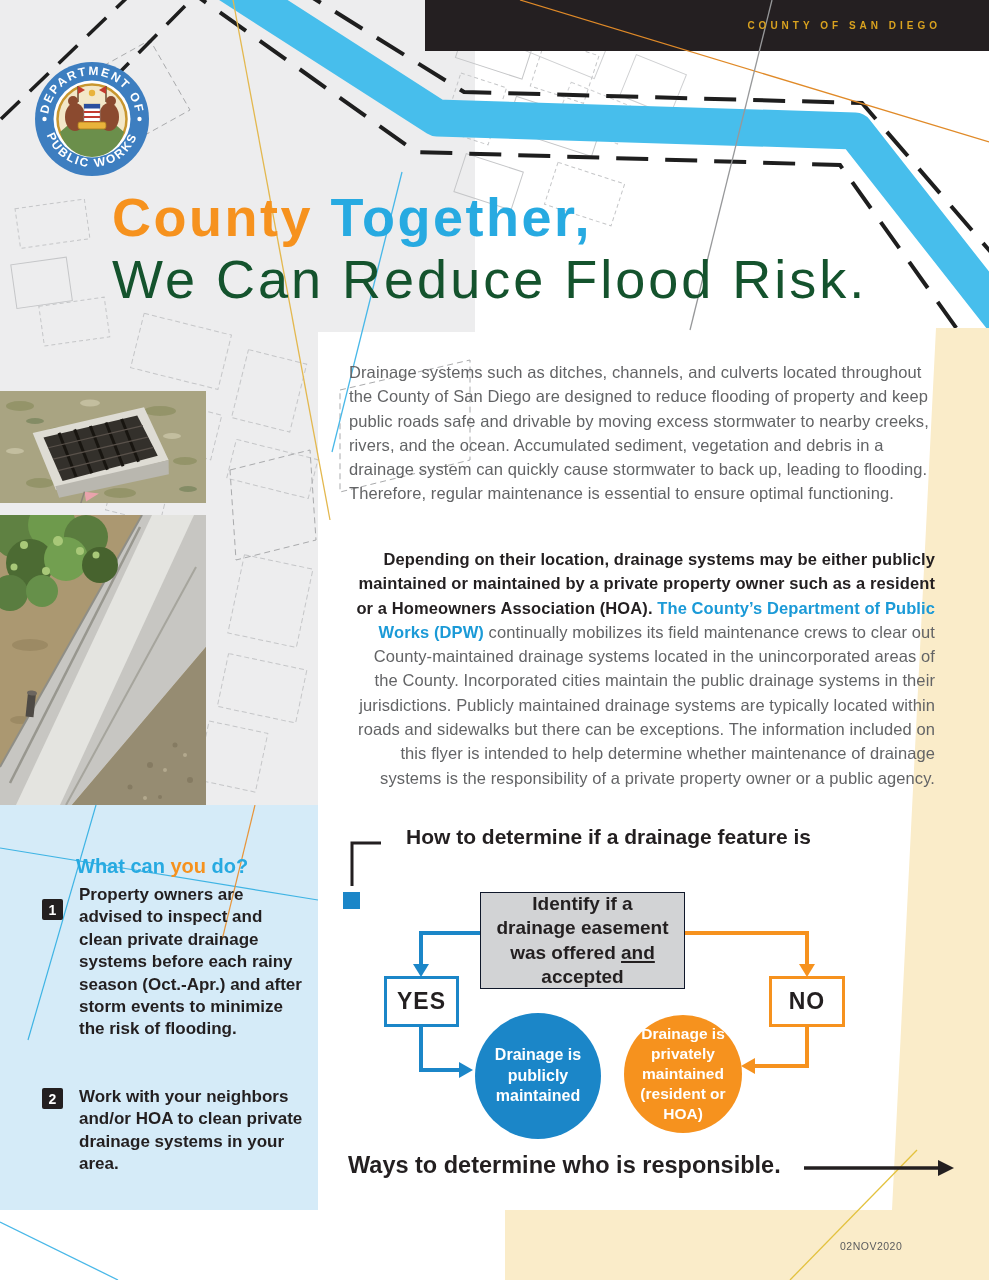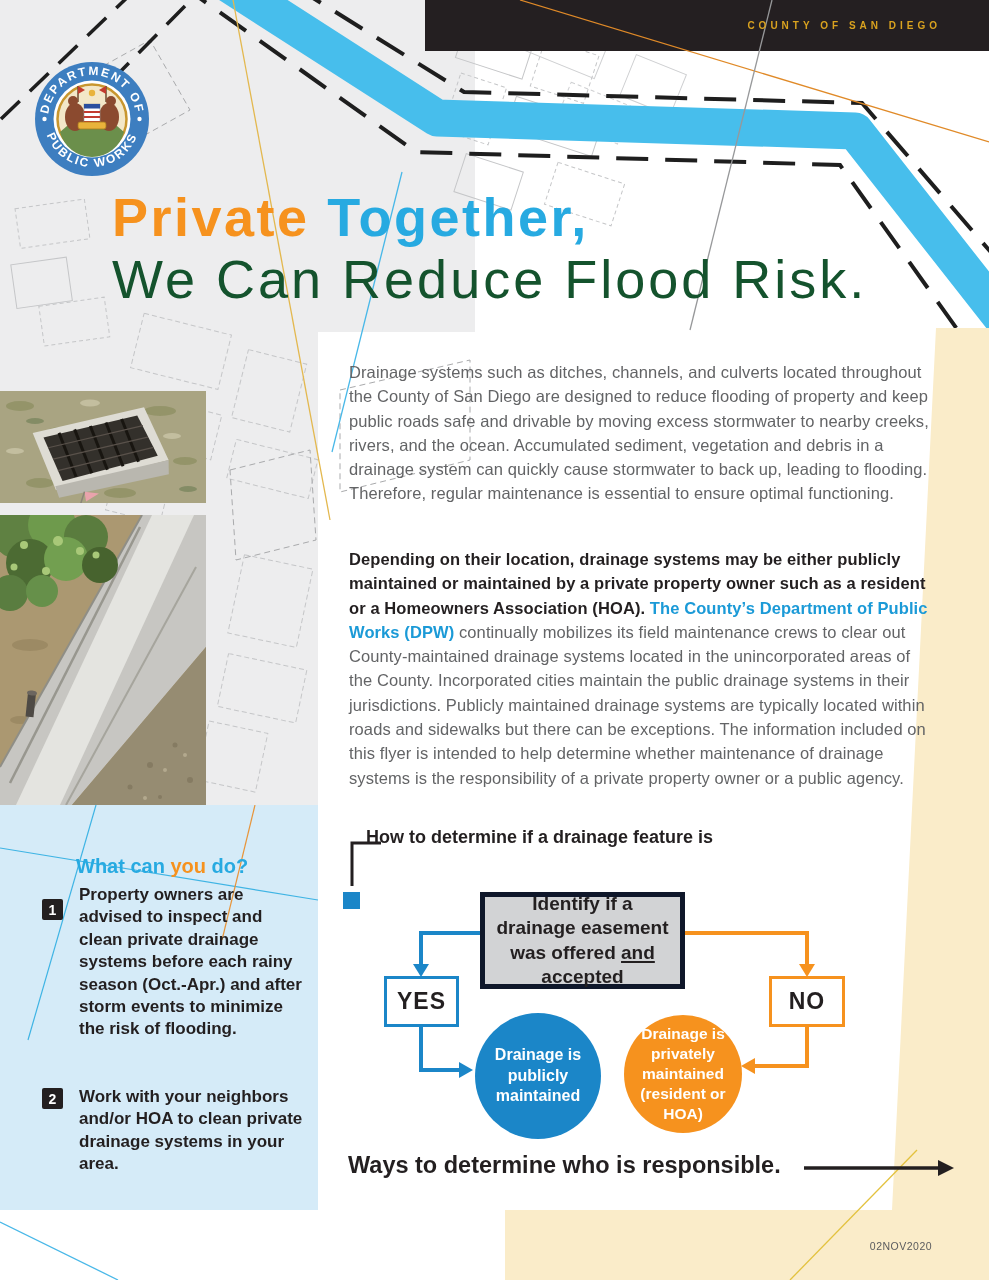--- a/index.html
+++ b/index.html
@@ -15,50 +15,50 @@
 
   
   .title-line1{left:112px;top:190px;font-size:54px;font-weight:bold;letter-spacing:2.5px;line-height:1;z-index:4;}
   .title-line2{left:112px;top:252px;font-size:54px;font-weight:normal;letter-spacing:3px;line-height:1;color:#14532d;z-index:4;}
   .c-orange{color:#F6921E;}
   .c-blue{color:#27AAE1;}
 
   
   .para{font-size:16.5px;line-height:24.3px;color:#636466;letter-spacing:0.1px;z-index:4;margin-top:16px;}
   .p1{left:349px;top:344px;width:582px;}
-  .p2{left:349px;top:531px;width:586px;}
+  .p2{left:349px;top:531px;width:586px;text-align:right;}
   .p-bold{color:#231F20;font-weight:bold;}
   .p-link{color:#1B9AD7;font-weight:bold;}
 
   
   .blue-panel{left:0;top:805px;width:318px;height:405px;background:#D5EBF8;z-index:2;}
   .wcyd-head{position:absolute;left:76px;top:46px;font-size:20px;font-weight:bold;line-height:30px;}
   .badge{position:absolute;width:21px;height:21px;background:#231F20;color:#fff;font-size:14px;
     font-weight:bold;display:flex;align-items:center;justify-content:center;border-radius:2px;}
   .item-text{position:absolute;font-size:17px;font-weight:bold;color:#231F20;line-height:22.4px;}
 
   
-  .flow-head{left:366px;top:822px;font-size:18px;font-weight:bold;color:#231F20;line-height:30px;z-index:4;text-align:center;}
-  .decision-box{left:480px;top:892px;width:205px;height:97px;background:#D2D3D5;border:5px solid #0f172a;
+  .flow-head{left:406px;top:822px;font-size:21px;font-weight:bold;color:#231F20;line-height:30px;z-index:4;text-align:center;}
+  .decision-box{left:480px;top:892px;width:205px;height:97px;background:#D2D3D5;border:1px solid #0f172a;
     box-sizing:border-box;display:flex;align-items:center;justify-content:center;text-align:center;
     font-size:19px;font-weight:bold;color:#231F20;line-height:1.27;padding:0 10px;z-index:4;}
   .u{text-decoration:underline;text-decoration-thickness:2px;text-underline-offset:2px;}
   .yn-box{width:75px;height:51px;background:#fff;box-sizing:border-box;display:flex;align-items:center;
     justify-content:center;font-size:23px;font-weight:bold;color:#231F20;letter-spacing:1px;z-index:4;}
   .yes-box{left:384px;top:976px;border:3px solid #1B86C8;}
   .no-box{left:769px;top:976px;width:76px;border:3px solid #F6921E;text-align:right;}
   .bubble{border-radius:50%;display:flex;align-items:center;justify-content:center;text-align:center;
     color:#fff;font-weight:bold;z-index:4;}
   .bubble-blue{left:475px;top:1013px;width:126px;height:126px;background:#1B86C8;font-size:16px;}
   .bubble-blue span{width:88px;line-height:1.3;}
   .bubble-orange{left:624px;top:1015px;width:118px;height:118px;background:#F6921E;font-size:15.5px;}
   .bubble-orange span{width:92px;line-height:1.3;}
 
   .ways{left:348px;top:1152px;font-size:23.5px;font-weight:bold;color:#231F20;z-index:4;}
-  .date-code{left:840px;top:1240px;width:122px;text-align:center;font-size:10.5px;color:#5A5B5E;
+  .date-code{left:840px;top:1240px;width:122px;text-align:left;font-size:10.5px;color:#5A5B5E;
     letter-spacing:0.5px;z-index:4;}
 
   .overlay-svg{left:0;top:0;z-index:3;pointer-events:none;}
 </style>
 </head>
 <body>
 
 <div id="page">
 
   <svg class="abs" style="left:0;top:0;z-index:0;" width="989" height="1280" viewBox="0 0 989 1280">
@@ -153,21 +153,21 @@
     <rect x="51" y="44" width="16" height="4.5" fill="#2B4F9E"></rect>
     <g stroke="#C23B2E" stroke-width="2">
       <line x1="51" y1="52" x2="67" y2="52"></line>
         <line x1="51" y1="57" x2="67" y2="57"></line>
         <line x1="51" y1="62" x2="67" y2="62"></line>
     </g>
     <rect x="45" y="62" width="28" height="7" rx="2" fill="#E9B33B" stroke="#A77A1F" stroke-width="0.8"></rect>
     <circle cx="59" cy="33" r="3.2" fill="#E9B33B"></circle>
   </svg>
 
-  <div class="abs title-line1"><span class="c-orange">Private </span><span class="c-blue">Together,</span></div>
+  <div class="abs title-line1"><span class="c-orange">County </span><span class="c-blue">Together,</span></div>
   <div class="abs title-line2">We Can Reduce Flood Risk.</div>
 
   <div class="abs" style="left:0;top:391px;z-index:2;">
     <svg width="206" height="112" viewBox="0 0 206 112">
       <rect width="206" height="112" fill="#A9A482"></rect>
       <g fill="#8F9164" opacity="0.8">
         <ellipse cx="20" cy="15" rx="14" ry="5"></ellipse>
           <ellipse cx="60" cy="40" rx="12" ry="4"></ellipse>
         <ellipse cx="160" cy="20" rx="16" ry="5"></ellipse>
           <ellipse cx="185" cy="70" rx="12" ry="4"></ellipse>

